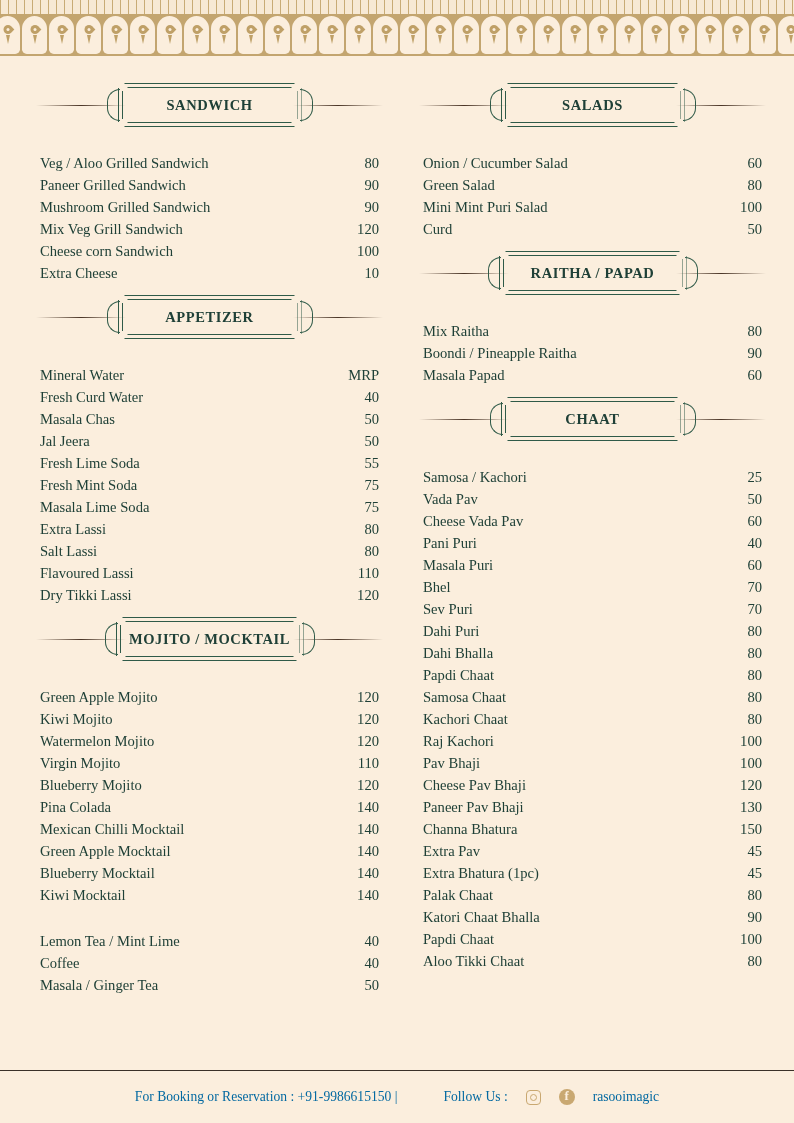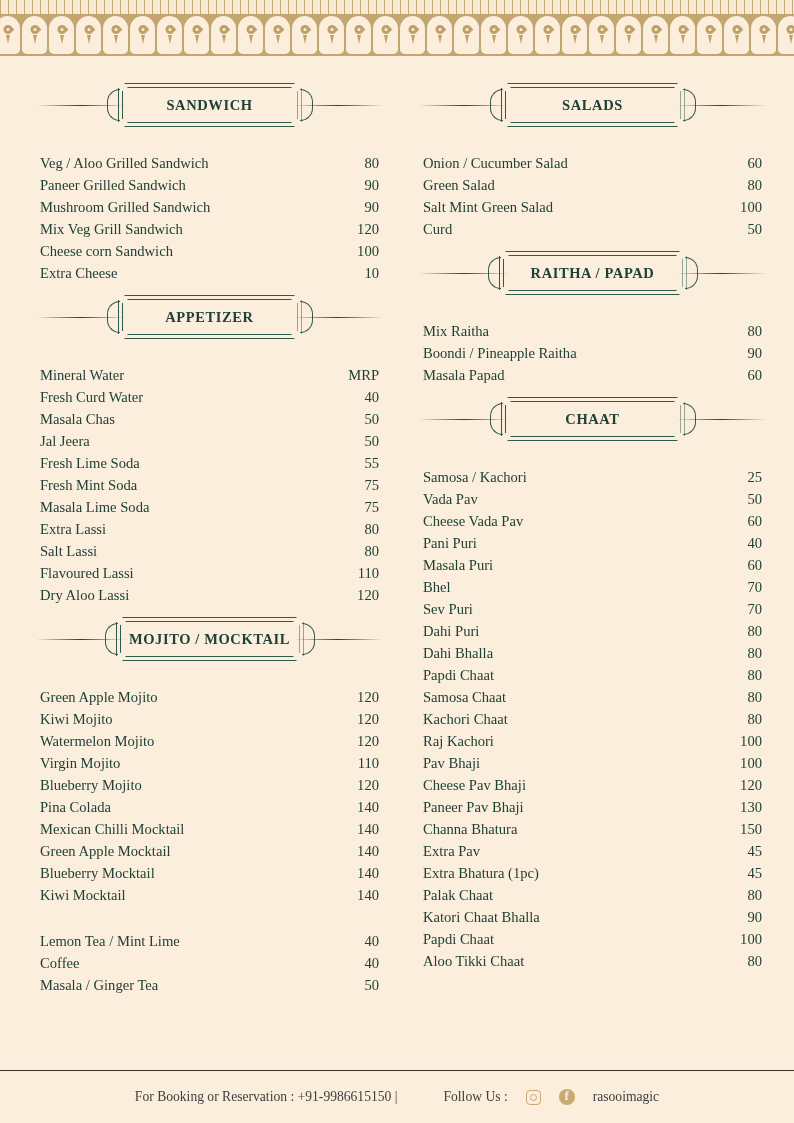--- a/index.html
+++ b/index.html
@@ -236,21 +236,21 @@
   .footer {
     position: absolute;
     top: 1071px; left: 0;
     width: 794px;
     height: 52px;
     display: flex;
     align-items: center;
     justify-content: center;
     gap: 46px;
     font-size: 13.6px;
-    color: #404040;
+    color: #0369a1;
   }
   .follow-wrap {
     display: flex;
     align-items: center;
     gap: 18px;
   }
   .ig-icon {
     width: 15px; height: 15px;
     border: 1.6px solid #c9a871;
     border-radius: 4px;
@@ -502,21 +502,21 @@
           </div>
           <div class="item-row">
             <span class="item-name">Salt Lassi</span>
             <span class="item-price">80</span>
           </div>
           <div class="item-row">
             <span class="item-name">Flavoured Lassi</span>
             <span class="item-price">110</span>
           </div>
           <div class="item-row">
-            <span class="item-name">Dry Aloo Lassi</span>
+            <span class="item-name">Dry Tikki Lassi</span>
             <span class="item-price">120</span>
           </div>
         </div>
       </div>
       <div class="section">
         <div class="section-head">
           <div class="rule-left"></div>
           <div class="rule-right"></div>
           <div class="plaque wide">
             <div class="bracket bracket-l"></div>
@@ -602,21 +602,21 @@
         <div class="items">
           <div class="item-row">
             <span class="item-name">Onion / Cucumber Salad</span>
             <span class="item-price">60</span>
           </div>
           <div class="item-row">
             <span class="item-name">Green Salad</span>
             <span class="item-price">80</span>
           </div>
           <div class="item-row">
-            <span class="item-name">Salt Mint Green Salad</span>
+            <span class="item-name">Mini Mint Puri Salad</span>
             <span class="item-price">100</span>
           </div>
           <div class="item-row">
             <span class="item-name">Curd</span>
             <span class="item-price">50</span>
           </div>
         </div>
       </div>
       <div class="section">
         <div class="section-head">

